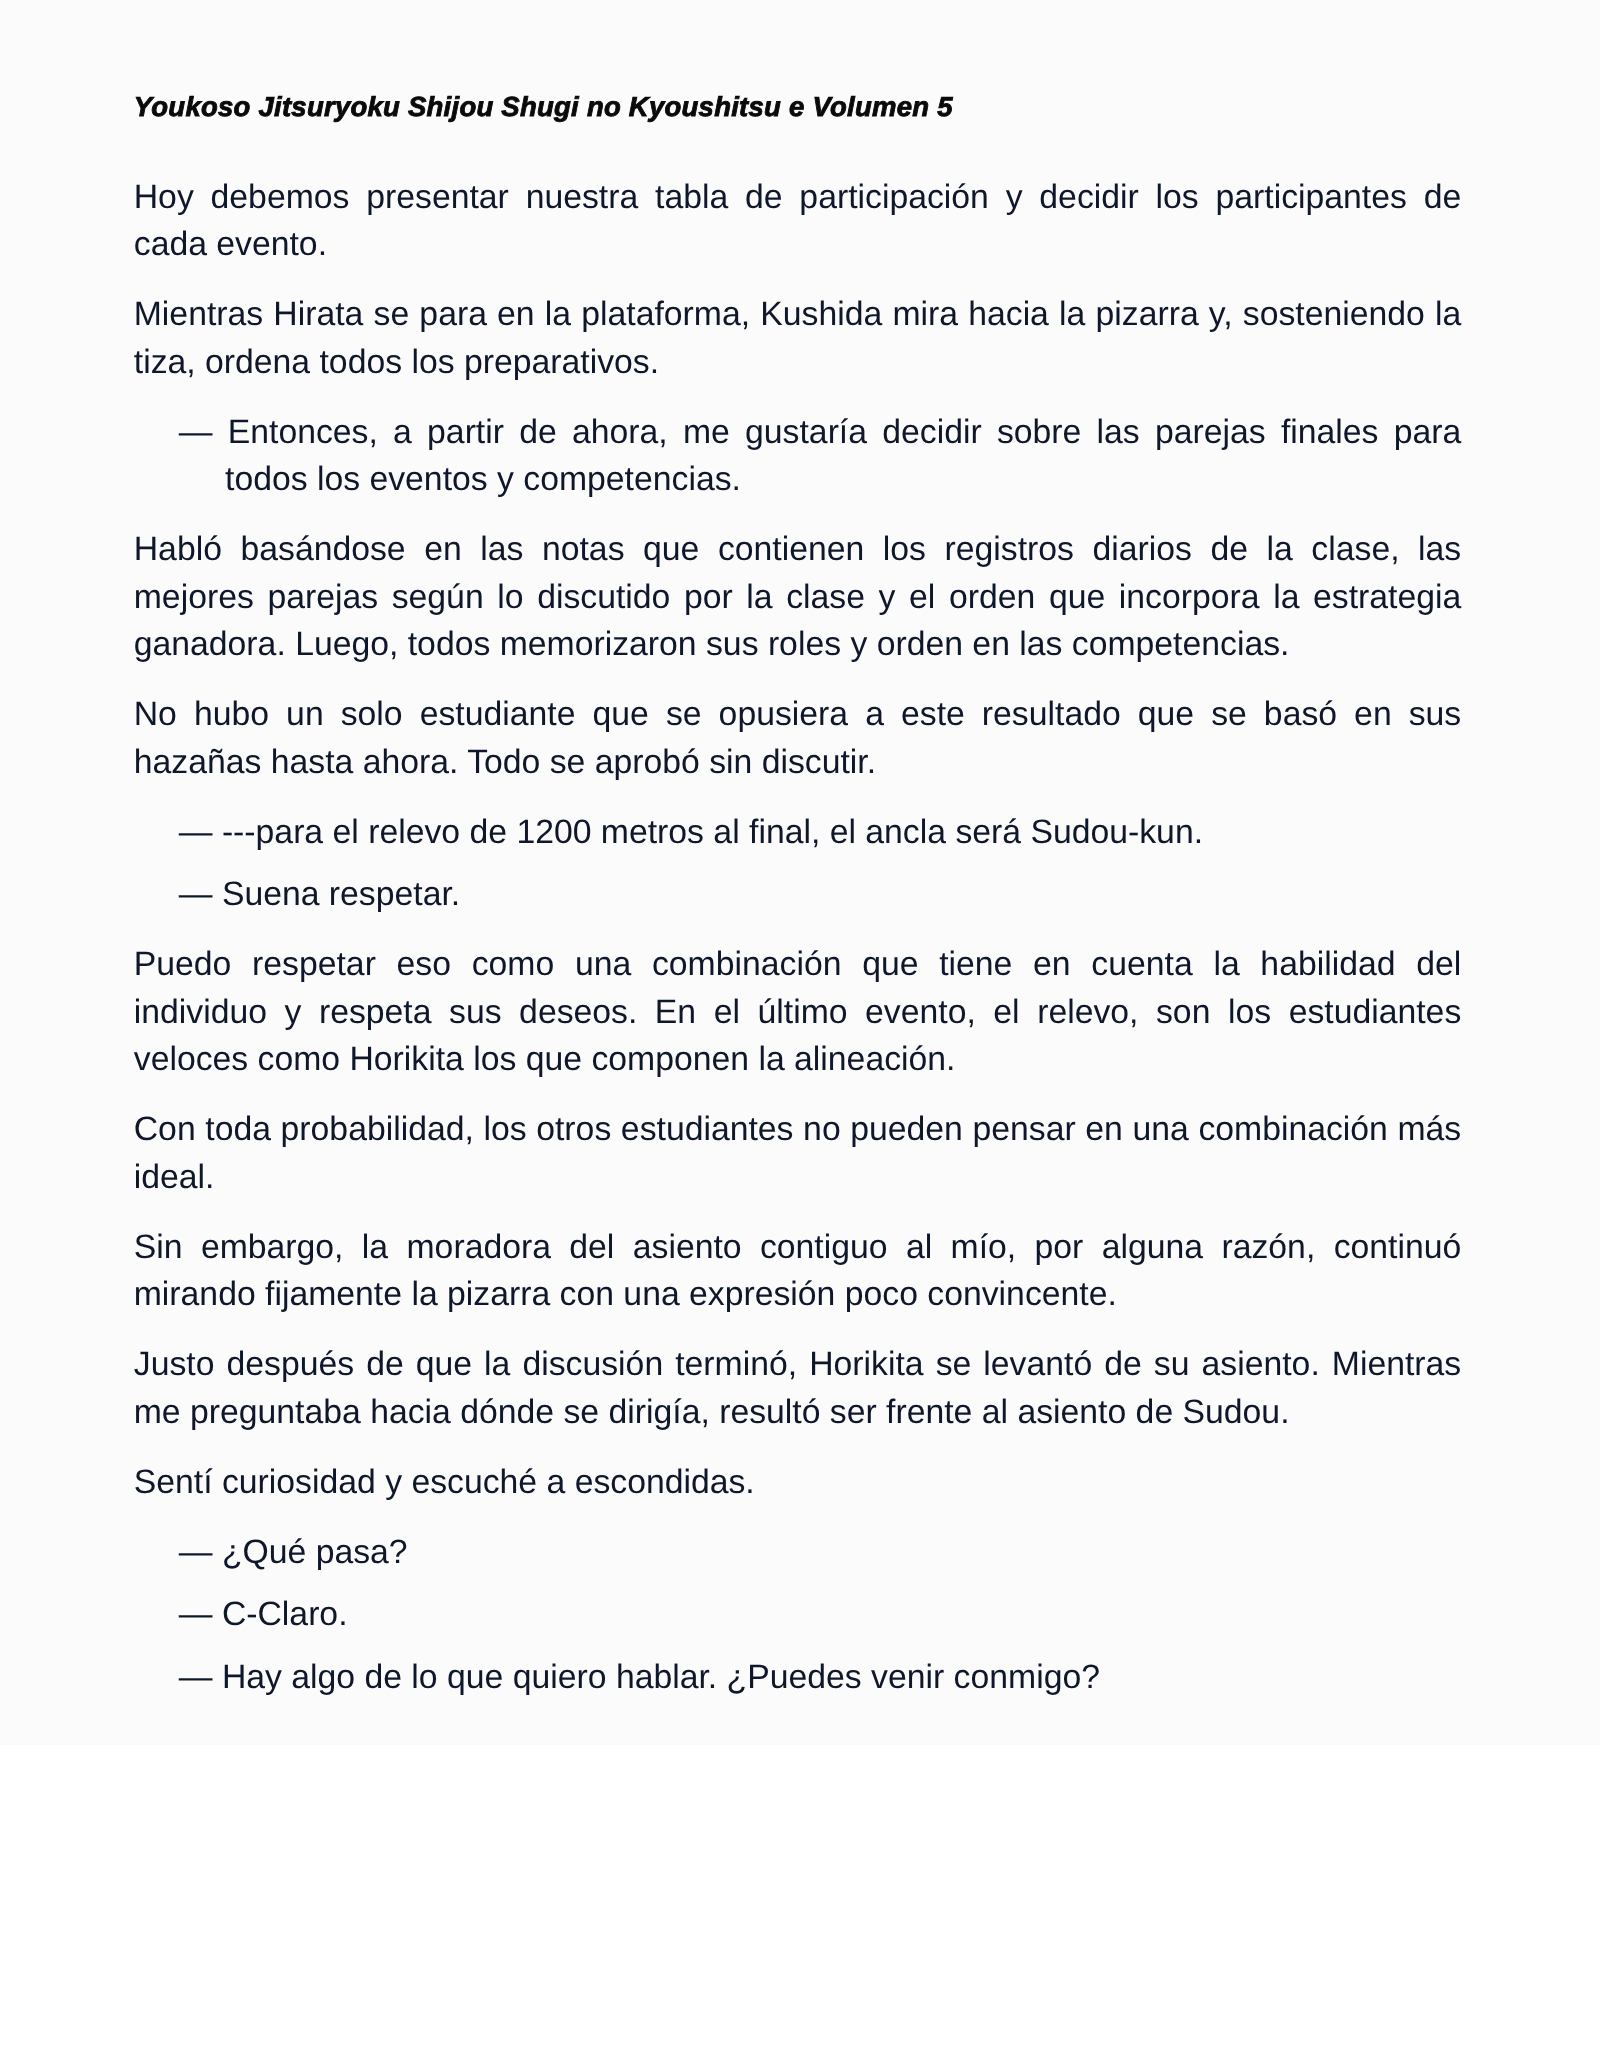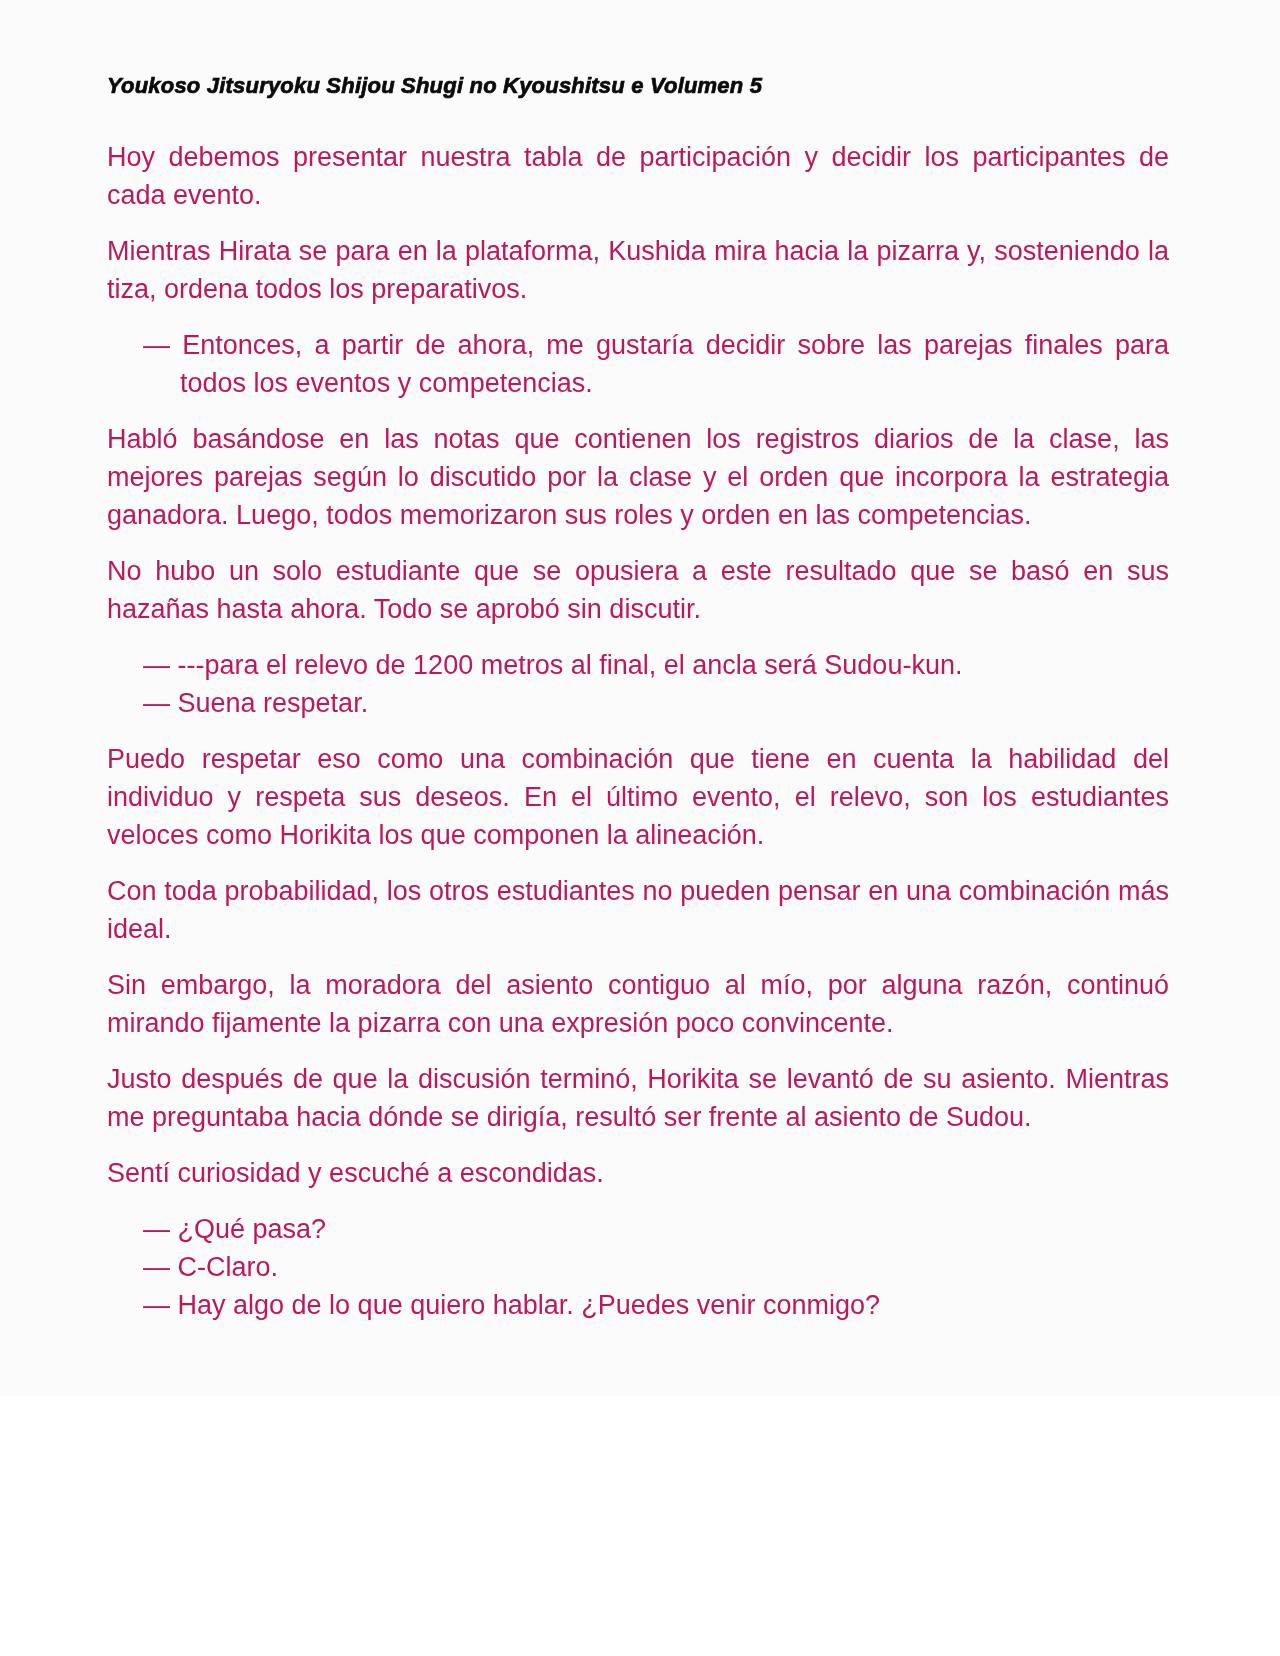--- a/index.html
+++ b/index.html
@@ -26,31 +26,31 @@
     color: #0a0a0a;
     letter-spacing: 0.2px;
     -webkit-text-stroke: 0.7px #0a0a0a;
   }
   .doc-body {
     position: absolute;
     left: 107px; top: 138px;
     width: 1062px;
     font-size: 27px;
     line-height: 38px;
-    color: #be185d;
+    color: #0f172a;
     text-align: justify;
   }
   .para { margin: 0 0 18px 0; }
   .dialogue {
     margin-left: 73px;
     text-indent: -37px;
   }
   .dialogue-group { margin: 0 0 18px 0; }
   .dialogue-group .dialogue-line {
-    margin: 0;
+    margin: 12px;
     margin-left: 73px;
     text-indent: -37px;
     text-align: left;
   }
   .doc-footer {
     position: absolute;
     left: 107px; top: 1514px;
     width: 1065px;
   }
   .footer-rule-thick {

